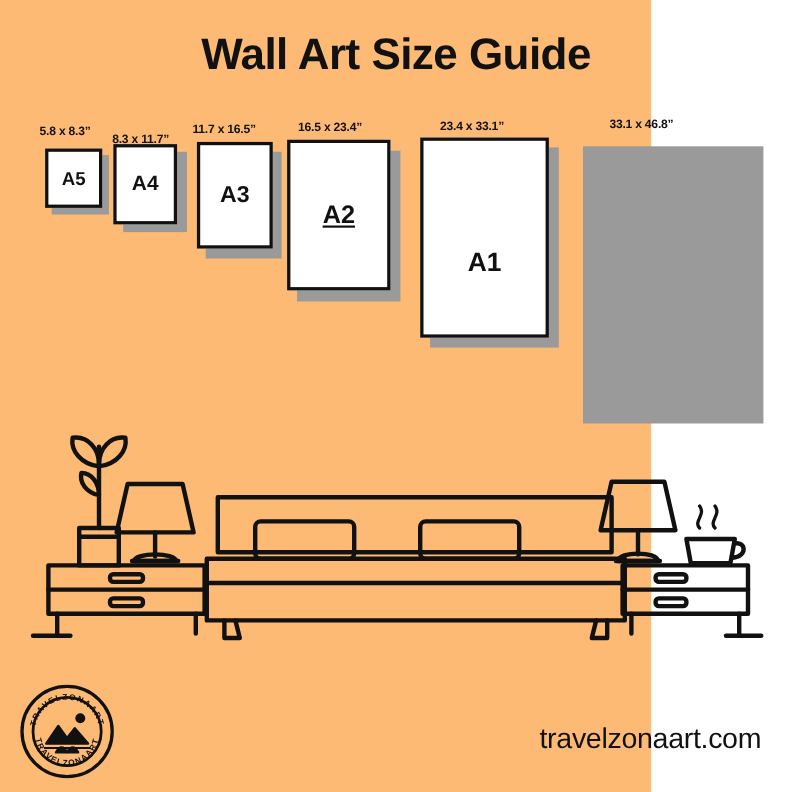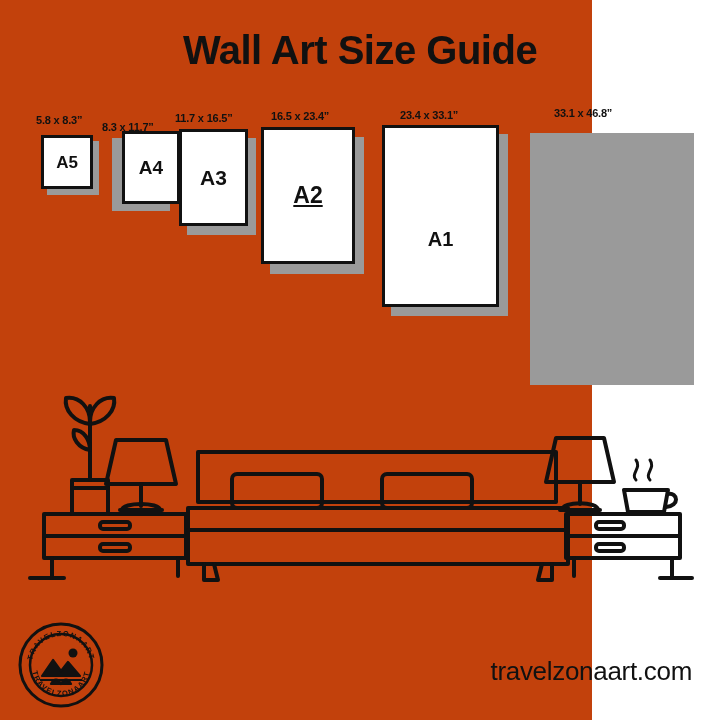--- a/index.html
+++ b/index.html
@@ -8,21 +8,21 @@
     width: 720px; height: 720px;
     background: #ffffff;
     font-family: "Liberation Sans", sans-serif;
     color: #111111;
     overflow: hidden;
   }
   #page {
     position: relative;
     width: 592px;
     height: 720px;
-    background: #c2410c;
+    background: #fdba74;
   }
 
   
   #title {
     position: absolute;
     top: 28px;
     left: 0;
     width: 720px;
     text-align: center;
     font-size: 40px;
@@ -115,21 +115,21 @@
       <div class="frame-label" style="left:0px; top:9px;">5.8 x 8.3”</div>
       <div class="frame-shadow" style="left:11px; top:36px; width:52px; height:54px;"></div>
       <div class="frame-box" style="left:5px; top:30px; width:52px; height:54px;">
         <span class="frame-name" style="font-size:17px;">A5</span>
       </div>
     </div>
 
     <div class="frame-group" style="left:102px; top:0px; width:80px; height:110px;">
       <div class="frame-label" style="left:0px; top:16px;">8.3 x 11.7”</div>
       <div class="frame-shadow" style="left:10px; top:33px; width:58px; height:73px;"></div>
-      <div class="frame-box" style="left:20px; top:26px; width:58px; height:73px;justify-content:center;">
+      <div class="frame-box" style="left:1px; top:26px; width:58px; height:73px;justify-content:center;">
         <span class="frame-name" style="font-size:19px;">A4</span>
       </div>
     </div>
 
     <div class="frame-group" style="left:172px; top:0px; width:100px; height:150px;">
       <div class="frame-label" style="left:3px; top:7px;">11.7 x 16.5”</div>
       <div class="frame-shadow" style="left:15px; top:33px; width:69px; height:97px;"></div>
       <div class="frame-box" style="left:7px; top:24px; width:69px; height:97px;">
         <span class="frame-name" style="font-size:21px;">A3</span>
       </div>
@@ -140,21 +140,21 @@
       <div class="frame-shadow" style="left:11px; top:32px; width:94px; height:137px;"></div>
       <div class="frame-box" style="left:2px; top:22px; width:94px; height:137px;text-decoration:underline;">
         <span class="frame-name" style="font-size:23px;">A2</span>
       </div>
     </div>
 
     <div class="frame-group" style="left:378px; top:0px; width:140px; height:220px;">
       <div class="frame-label" style="left:22px; top:4px;">23.4 x 33.1”</div>
       <div class="frame-shadow" style="left:13px; top:29px; width:117px; height:182px;"></div>
       <div class="frame-box" style="left:4px; top:20px; width:117px; height:182px;">
-        <span class="frame-name" style="font-size:20px;margin-top:46px;">A1</span>
+        <span class="frame-name" style="font-size:24px;margin-top:46px;">A1</span>
       </div>
     </div>
 
     <div class="frame-group" style="left:516px; top:0px; width:195px; height:290px;">
       <div class="frame-label" style="left:38px; top:2px;">33.1 x 46.8”</div>
       <div class="frame-shadow" style="left:14px; top:28px; width:164px; height:252px;"></div>
     </div>
   </div>
 
   <div id="scene">

